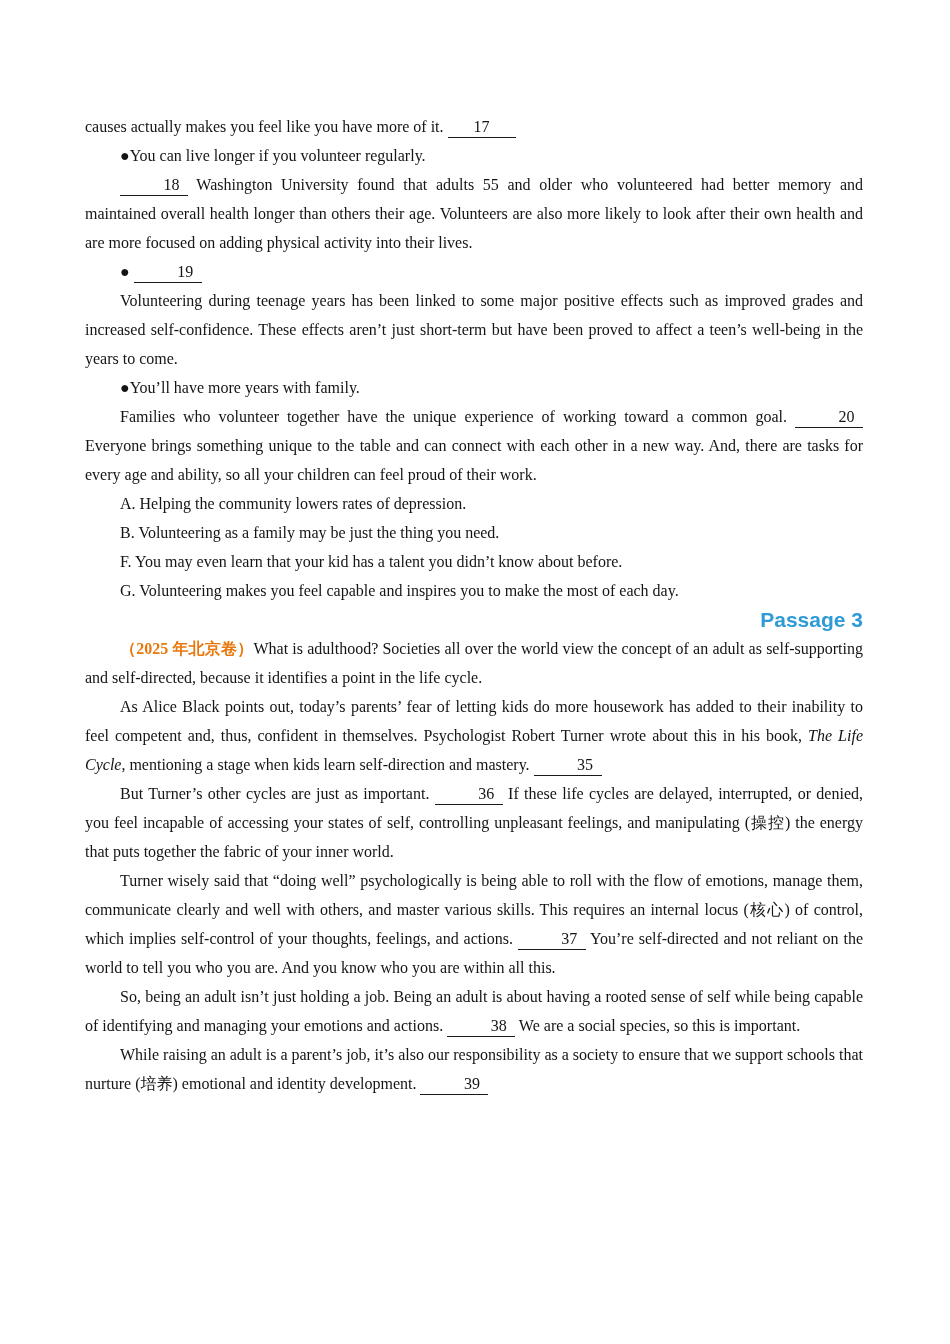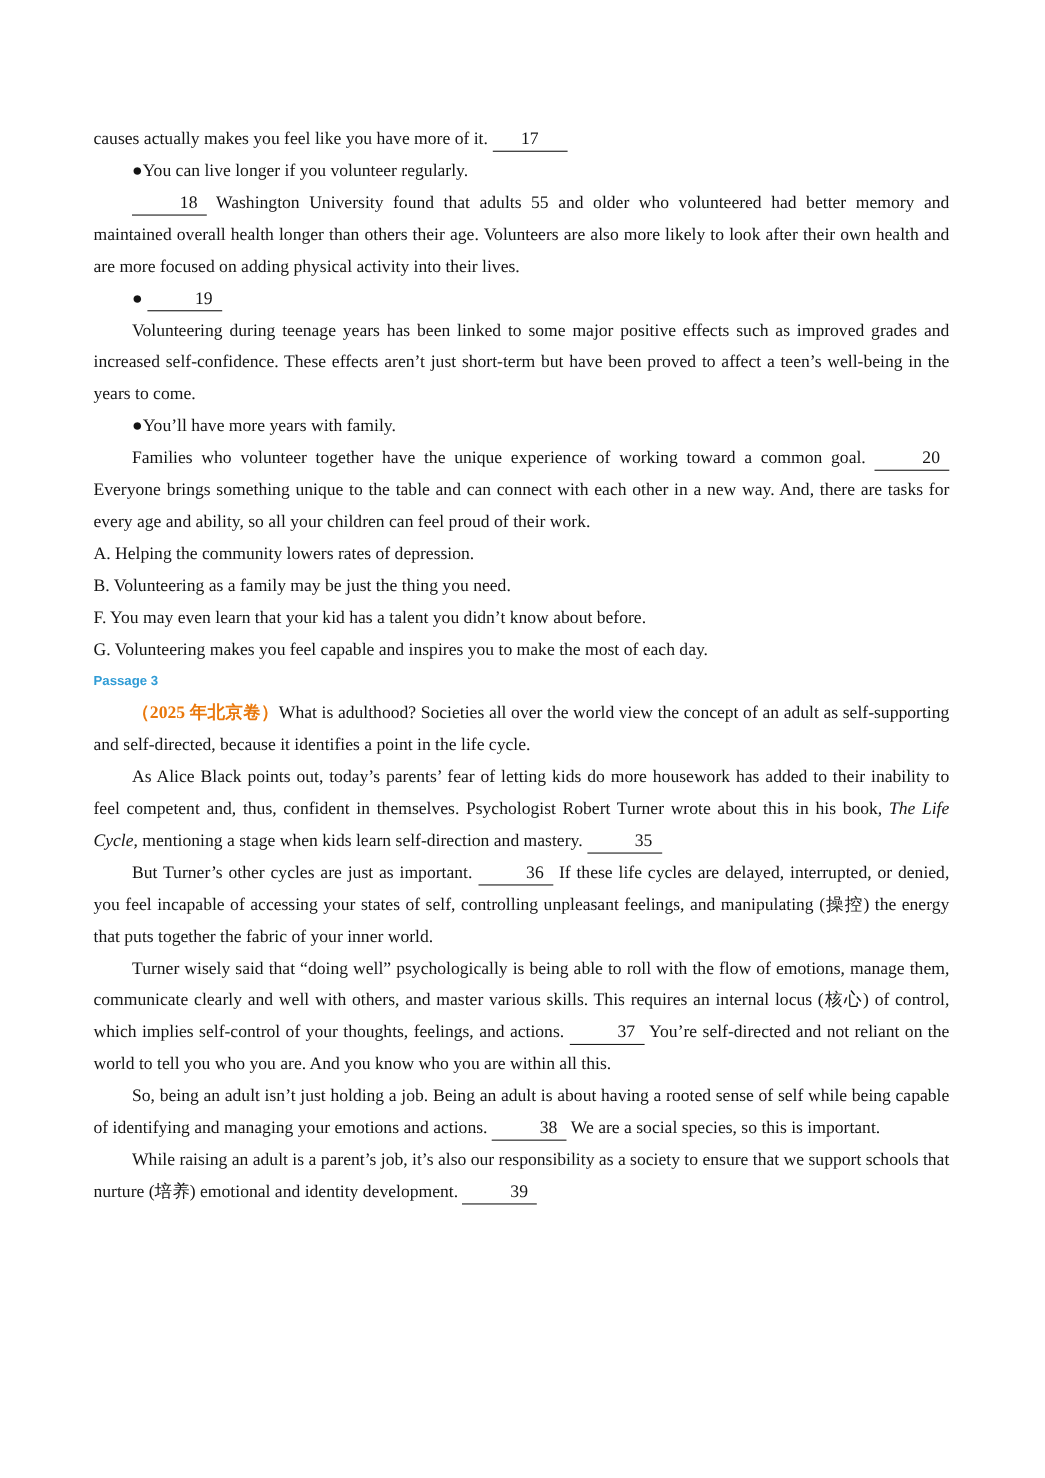--- a/index.html
+++ b/index.html
@@ -11,25 +11,25 @@
     margin: 0 auto;
   }
   .content {
     position: absolute; left: 85px; top: 112px; width: 778px;
     font-family: "Liberation Serif", "DejaVu Serif", serif;
     font-size: 16px; line-height: 29px; color: #141414;
   }
   p.para { margin: 0; text-align: justify; }
   p.para.indent { text-indent: 35px; }
   p.para.bullet { text-align: left; text-indent: 35px; font-family: Liberation Serif, serif; }
-  p.para.option { text-align: left; }
+  p.para.option { text-align: left; margin-left: 35px; }
   p.heading {
-    margin: 0; text-align: left;
+    margin: 0; text-align: right;
     font-family: "Liberation Sans", "DejaVu Sans", sans-serif;
-    font-weight: bold; font-size: 12px; line-height: 29px;
+    font-weight: bold; font-size: 21px; line-height: 29px;
     color: var(--heading-color, #2e9bd5);
   }
   .blank {
     display: inline-block; min-width: 68px;
     border-bottom: 1px solid #1a1a1a;
     text-align: center; line-height: 20px;
     vertical-align: baseline;
   }
   .seg.italic { font-style: italic; }
   .seg.orange { color: var(--orange-color, #e9780c); font-weight: bold; margin-top: 13px; }

